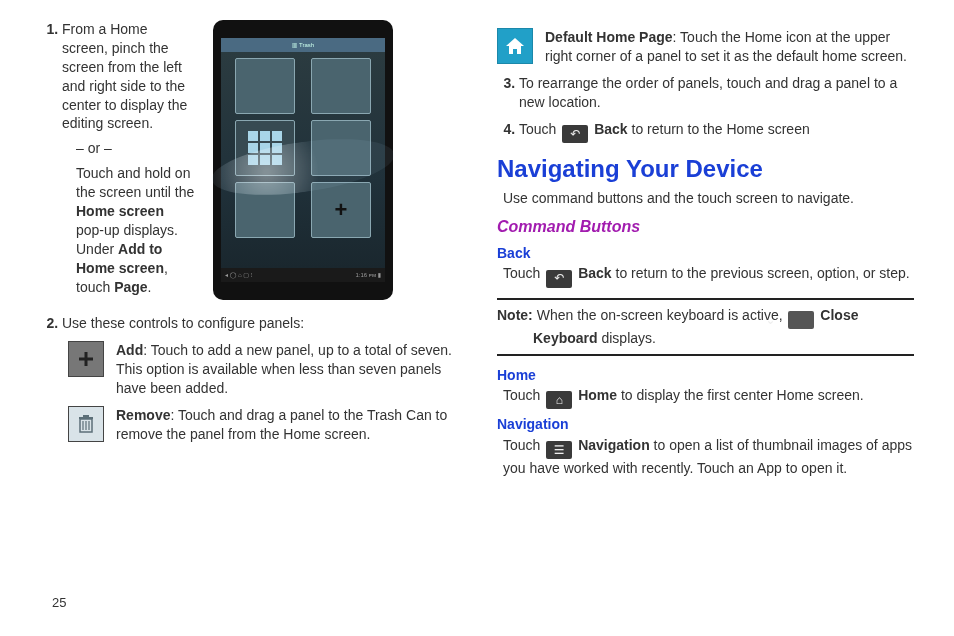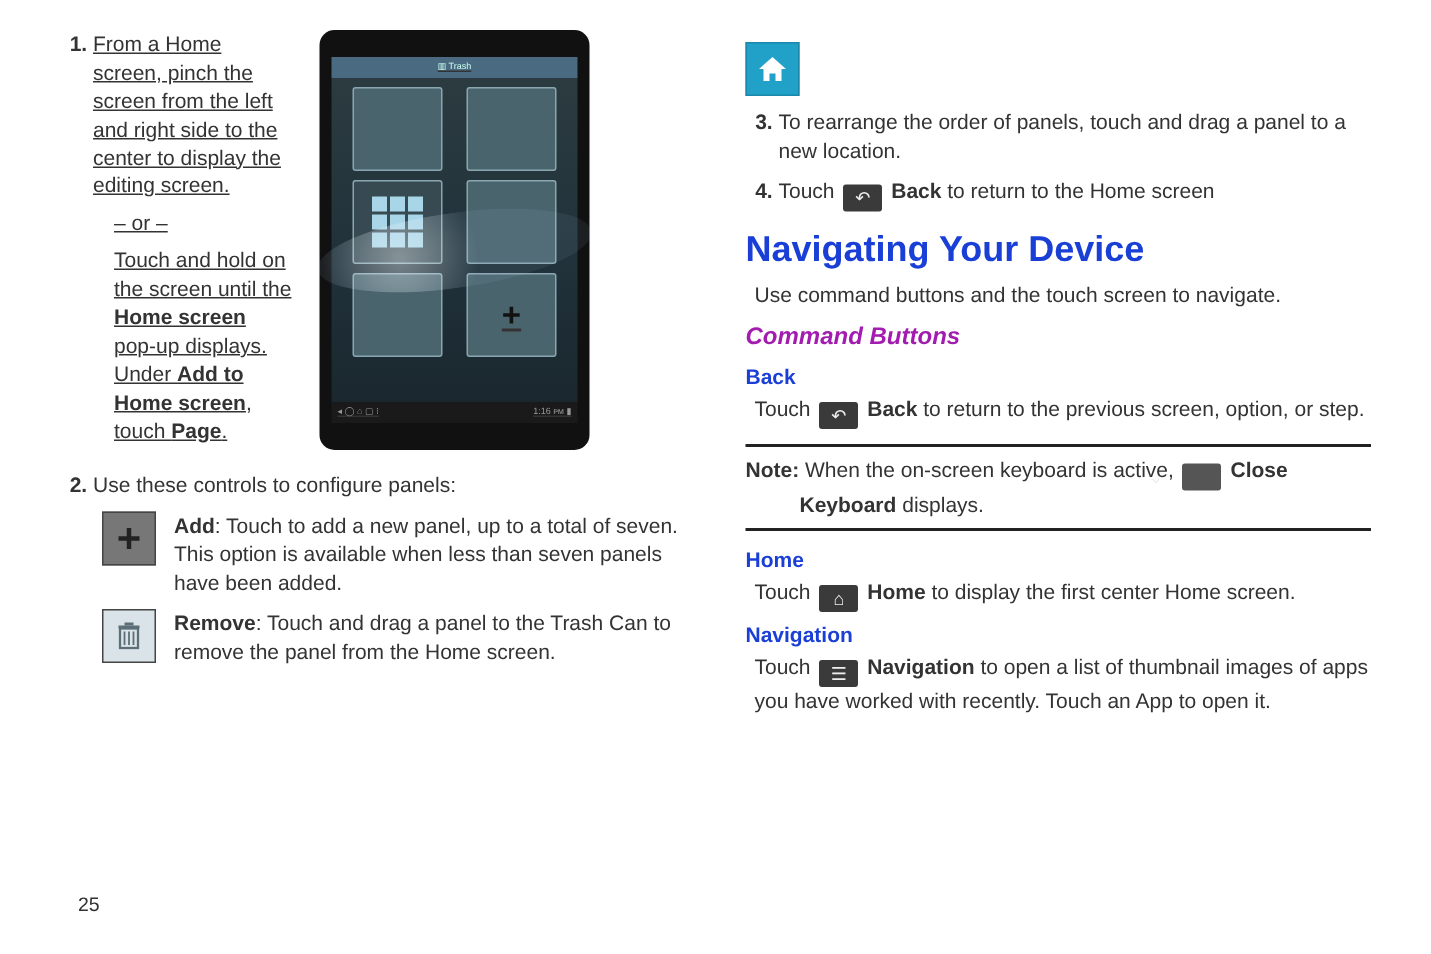--- a/index.html
+++ b/index.html
@@ -28,21 +28,20 @@
   ol.steps > li {
     margin-bottom: 8px;
   }
   ol.steps > li::marker {
     font-weight: bold;
   }
   .step1-wrap {
     display: flex;
     gap: 18px;
     margin-bottom: 10px;
-    text-decoration: underline;
   }
   .step1-text {
     flex: 0 0 155px;
   }
   .step1-text ol {
     padding-left: 22px;
     margin: 0;
   }
   .step-sub {
     margin-top: 6px;
@@ -229,20 +228,23 @@
     </div>
   </div>
 
   <div class="col">
     <div class="icon-row nested">
       <div class="icon-box icon-home-blue">
         <svg width="20" height="18" viewBox="0 0 20 18">
             <polygon points="10,1 19,9 16,9 16,17 12,17 12,12 8,12 8,17 4,17 4,9 1,9" fill="#fff"></polygon>
           </svg>
       </div>
+      <div class="desc">
+        <b>Default Home Page</b><span>: Touch the Home icon at the upper right corner of a panel to set it as the default home screen.</span>
+      </div>
     </div>
 
     <ol class="steps" start="3">
       <li>To rearrange the order of panels, touch and drag a panel to a new location.</li>
       <li>
         <span>Touch </span><span class="icon-inline">↶</span> <b>Back</b><span> to return to the Home screen</span>
       </li>
     </ol>
 
     <h2 class="section">Navigating Your Device</h2>

